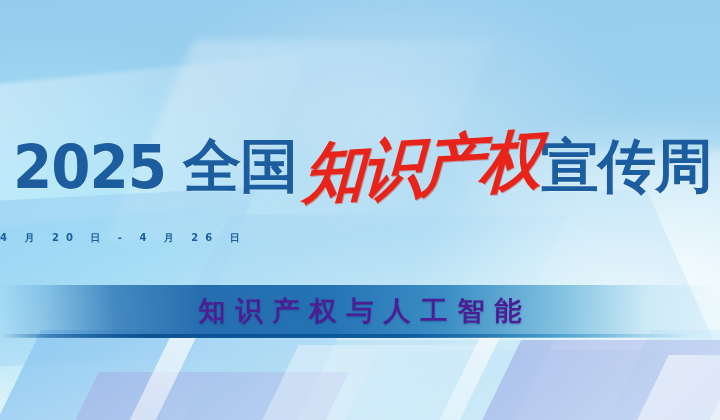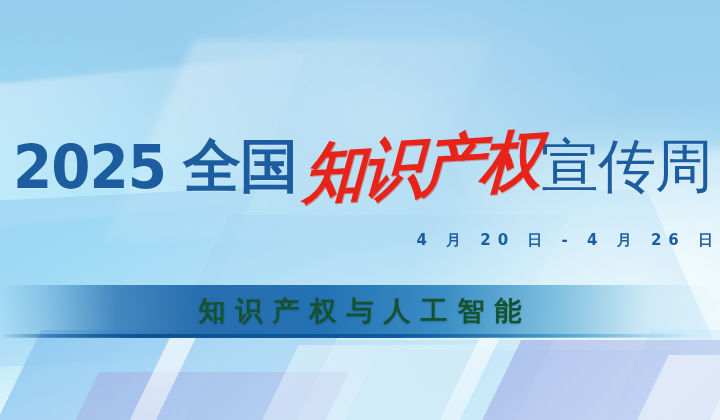--- a/index.html
+++ b/index.html
@@ -220,36 +220,36 @@
     color: #e8241a;
     font-family: "DejaVu Serif", serif;
     font-style: italic;
     letter-spacing: -3px;
     margin: 0 2px 0 6px;
     transform: rotate(-3.5deg) skewX(-6deg) scaleY(1.06);
     text-shadow: 1px 1px 0 rgba(200,20,10,0.35);
   }
   .t-week {
     font-size: 58px;
-    font-weight: 400;
+    font-weight: 700;
     color: #1b5d9f;
     letter-spacing: -1px;
     margin-left: 0;
     font-family: "DejaVu Sans", sans-serif;
     text-shadow: 0 1px 0 rgba(255,255,255,0.25);
   }
 
   
   .date-line {
     position: absolute;
     left: 0;
     right: 0;
     top: 231px;
-    text-align: right;
-    font-size: 15px;
+    text-align: left;
+    font-size: 10px;
     font-weight: 700;
     color: #1b5d9f;
     letter-spacing: 7px;
     font-family: "DejaVu Sans", sans-serif;
   }
 
   
   .sub-band {
     position: absolute;
     left: 0;
@@ -285,21 +285,21 @@
     position: absolute;
     left: 0;
     right: 0;
     top: 285px;
     height: 52px;
     display: flex;
     align-items: center;
     justify-content: center;
     font-size: 27px;
     font-weight: 700;
-    color: #14532d;
+    color: #4c1d95;
     letter-spacing: 10px;
     text-indent: 10px;
     font-family: "DejaVu Sans", sans-serif;
     text-shadow: 0 1px 2px rgba(10,60,110,0.35);
   }
 </style>
 </head>
 <body>
 
 <div id="banner">

